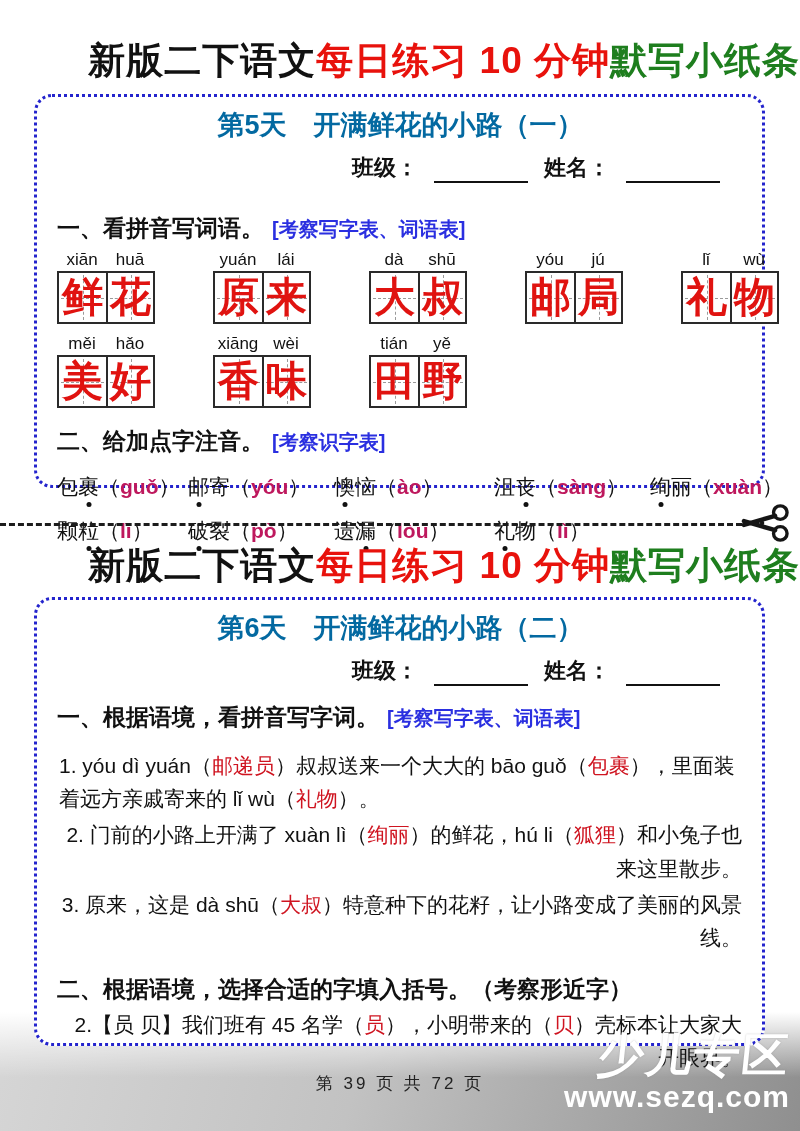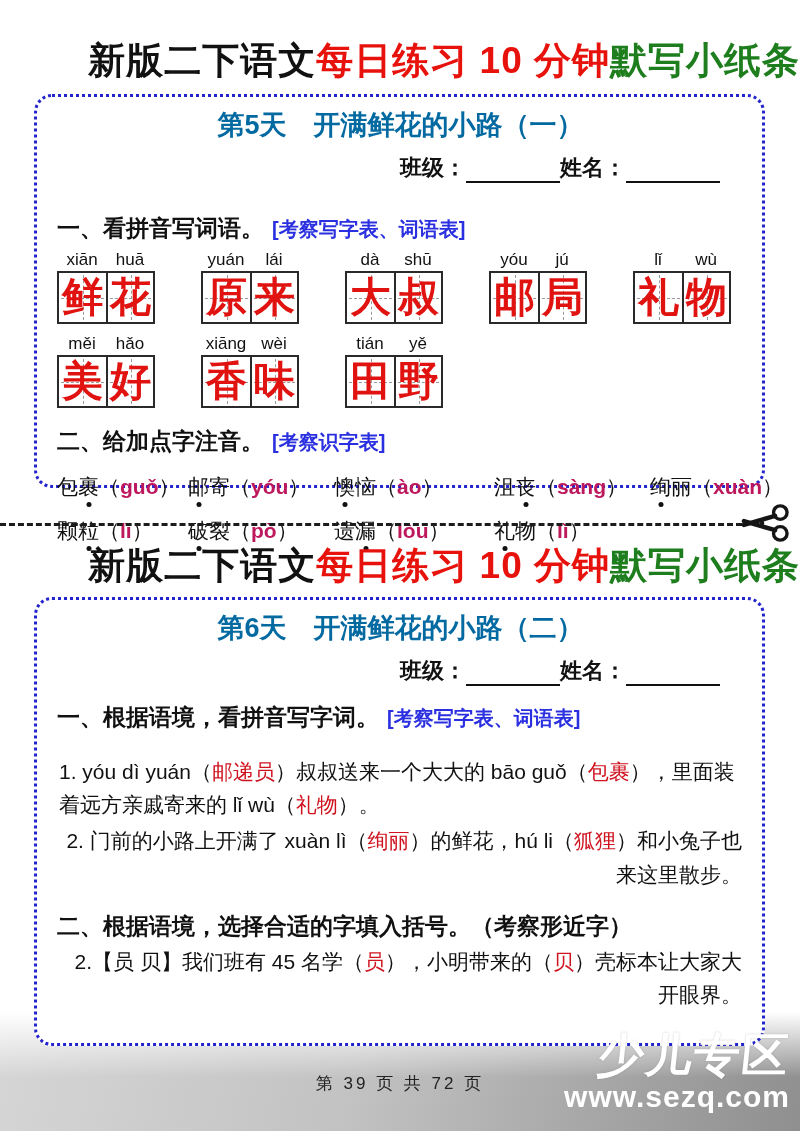--- a/index.html
+++ b/index.html
@@ -22,29 +22,29 @@
   #title1 { top:36px; }
   #title2 { top:541px; }
 
   
   .card { position:absolute; left:34px; width:731px; border:3px dotted #2424cd;
     border-radius:18px; background:#fff; padding:6px 14px 0 16px; }
   #card1 { top:94px;  height:394px; }
   #card2 { top:597px; height:449px; }
 
   .day-title { text-align:center; font-size:27px; font-weight:bold; color:#0369a1; margin-top:4px; }
-  .cn-row { display:flex; justify-content:flex-end; align-items:flex-end; gap:0;
+  .cn-row { display:flex; justify-content:flex-end; align-items:flex-end; gap:16px;
     padding-right:28px; margin-top:10px; font-size:22px; font-weight:bold; color:#111; }
   .blank { display:inline-block; width:94px; height:24px; border-bottom:2.5px solid #111; }
 
   .q-head { margin-top:30px; padding-left:4px; font-size:23px; font-weight:bold; color:#111; }
   .q-note { color:#2a2fe0; font-size:20px; margin-left:8px; font-weight:600; }
 
   
-  .word-row { display:flex; gap:46px; padding-left:4px; margin-top:6px; }
+  .word-row { display:flex; gap:58px; padding-left:4px; margin-top:6px; }
   .word { display:flex; flex-direction:column; align-items:center; }
   .py-row { display:flex; width:96px; margin-bottom:1px; }
   .py-row span { flex:1; text-align:center; font-size:17px; color:#111; }
   .cells { display:flex; border:2.5px solid #2a2a2a; background:#fff; }
   .cell { position:relative; width:47px; height:49px; }
   .cell + .cell { border-left:2px solid #2a2a2a; }
   .cell::before { content:""; position:absolute; left:50%; top:2px; bottom:2px;
     border-left:1.5px dashed #9a9a9a; }
   .cell::after  { content:""; position:absolute; top:50%; left:2px; right:2px;
     border-top:1.5px dashed #9a9a9a; }
@@ -58,21 +58,21 @@
   .anno .ch { position:relative; display:inline-block; }
   .anno .ch.dotchar::after { content:""; position:absolute; left:50%; bottom:-6px;
     width:5px; height:5px; border-radius:50%; background:#111; transform:translateX(-50%); }
   .anno .ans { color:#be185d; font-weight:600; }
 
   
   .rich { padding:0 6px 0 6px; font-size:21px; line-height:1.58; color:#111; }
   .seg-t { color:#111; }
   .seg-p { color:#111; }
   .seg-r { color:#cf1420; }
-  .s-gap  { margin-top:22px; }
+  .s-gap  { margin-top:16px; }
   .s-gap2 { margin-top:3px;text-align:right; }
 
   
   .cut-line { position:absolute; left:0; top:523px; width:742px; border-top:3px dashed #1c1c1c; }
   .scissors { position:absolute; left:740px; top:497px; width:52px; height:52px; }
 
   
   .page-info { position:absolute; left:0; top:1072px; width:800px; text-align:center;
     font-size:17px; color:#222; letter-spacing:3px; }
   .watermark { position:absolute; right:10px; top:1032px; text-align:right; color:#fff; z-index:5; }
@@ -255,20 +255,21 @@
       <span>班级：</span>
         <span class="blank"></span>
       <span>姓名：</span>
         <span class="blank"></span>
     </div>
     <div class="q-head" style="margin-top:16px;">
       <span>一、根据语境，看拼音写字词。</span><span class="q-note">[考察写字表、词语表]</span>
     </div>
     <div class="rich s-gap"><span class="seg-t">1. </span><span class="seg-p">yóu dì yuán</span><span class="seg-t">（</span><span class="seg-r">邮递员</span><span class="seg-t">）叔叔送来一个大大的 </span><span class="seg-p">bāo guǒ</span><span class="seg-t">（</span><span class="seg-r">包裹</span><span class="seg-t">），里面装着远方亲戚寄来的 </span><span class="seg-p">lǐ wù</span><span class="seg-t">（</span><span class="seg-r">礼物</span><span class="seg-t">）。</span></div>
     <div class="rich s-gap2"><span class="seg-t">2. 门前的小路上开满了 </span><span class="seg-p">xuàn lì</span><span class="seg-t">（</span><span class="seg-r">绚丽</span><span class="seg-t">）的鲜花，</span><span class="seg-p">hú li</span><span class="seg-t">（</span><span class="seg-r">狐狸</span><span class="seg-t">）和小兔子也来这里散步。</span></div>
+    <div class="rich s-gap2"><span class="seg-t">3. 原来，这是 </span><span class="seg-p">dà shū</span><span class="seg-t">（</span><span class="seg-r">大叔</span><span class="seg-t">）特意种下的花籽，让小路变成了美丽的风景线。</span></div>
     <div class="q-head" style="margin-top:20px;">
       <span>二、根据语境，选择合适的字填入括号。（考察形近字）</span>
     </div>
     <div class="rich s-gap2"><span class="seg-t">2.【员 贝】我们班有 45 名学（</span><span class="seg-r">员</span><span class="seg-t">），小明带来的（</span><span class="seg-r">贝</span><span class="seg-t">）壳标本让大家大开眼界。</span></div>
 
   </div>
 
   <div class="page-info">第 39 页 共 72 页</div>
   <div class="watermark">
     <div class="wm-brand">少儿专区</div>

